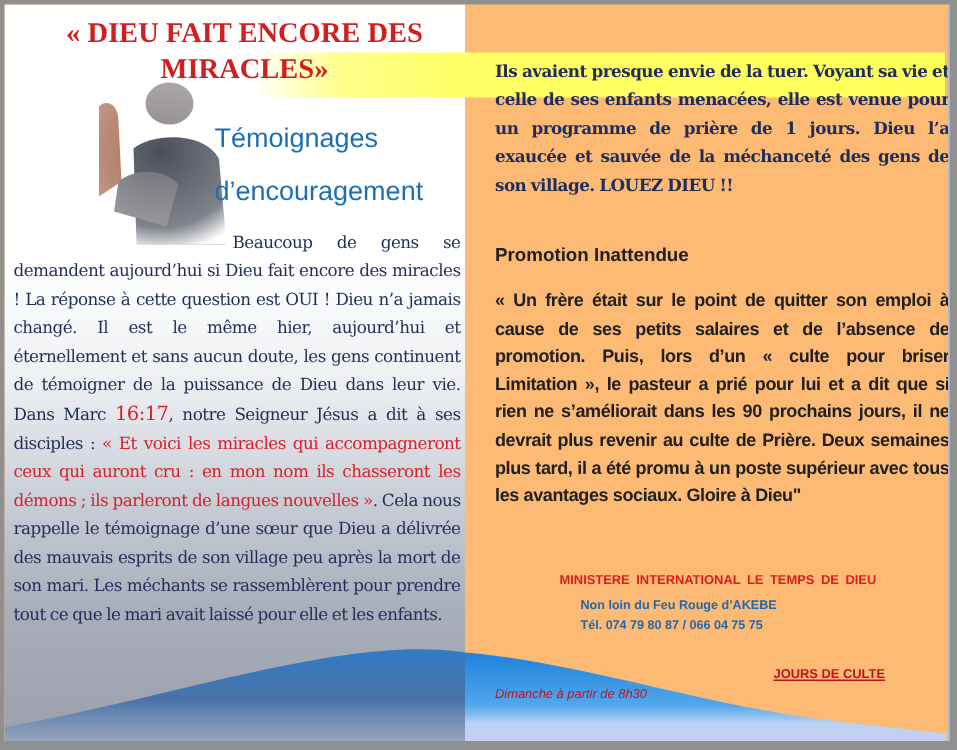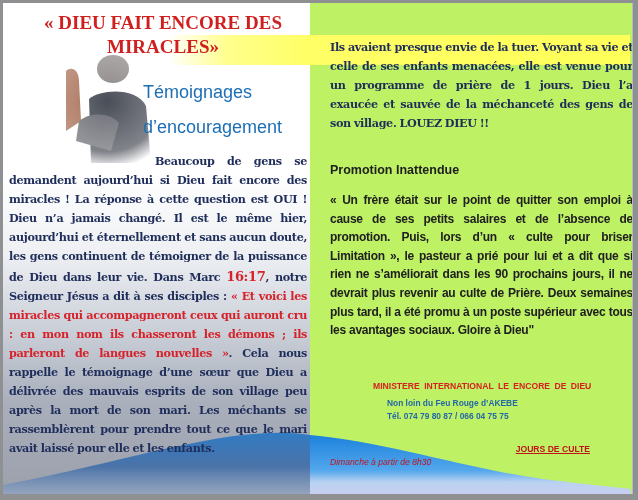--- a/index.html
+++ b/index.html
@@ -3,21 +3,21 @@
   <meta charset="utf-8">
   <style>
     * { margin: 0; padding: 0; box-sizing: border-box; }
     html, body { width: 638px; height: 500px; overflow: hidden; background: #8a8c8e; }
     .page {
       position: absolute; left: 0; top: 0; width: 638px; height: 500px;
       background: #8f9092;
     }
     .sheet {
       position: absolute; left: 3px; top: 3px; width: 630px; height: 491px;
-      background: #bef264;
+      background: #fdba74;
       border-right: 1px solid #b8bcc2;
       overflow: hidden;
     }
     .left-shade {
       position: absolute; left: 0; top: 0; width: 307px; height: 491px;
       background: linear-gradient(to bottom, #ffffff 0px, #ffffff 170px, #eef0f3 250px, #c9ced7 330px, #a9afbb 400px, #9ba0ab 491px);
     }
     .yellow-band {
       position: absolute; left: 165px; top: 32px; width: 462px; height: 30px;
       background: linear-gradient(to right, rgba(255,255,120,0) 0px, #ffff8c 60px, #ffff66 140px, #ffff59 462px);
@@ -33,21 +33,21 @@
       font-family: "Liberation Serif", serif; font-weight: bold;
       color: #d01f1f; font-size: 19px; line-height: 24px; text-align: center;
     }
     .subtitle {
       position: absolute; left: 140px; top: 72px; width: 170px;
       font-family: "Liberation Sans", sans-serif; color: #1d6fb5;
       font-size: 18px; line-height: 35px; 
     }
     .body-left {
       position: absolute; left: 6px; top: 149px; width: 298px;
-      font-family: "DejaVu Serif", serif; font-weight: bold; color: #1f2d5a;
+      font-family: "DejaVu Serif", serif; font-weight: normal; color: #1f2d5a;
       font-size: 11.2px; line-height: 19.1px; text-align: justify;
       letter-spacing: -0.35px; word-spacing: -0.5px;
     }
     .body-left .indent { display: inline-block; width: 146px; }
     .body-left .red { color: #d6222a; }
     .body-left .verse { color: #d6222a; font-size: 13px; }
     .body-right-top {
       position: absolute; left: 327px; top: 35px; width: 303px;
       font-family: "DejaVu Serif", serif; font-weight: bold; color: #1f2d5a;
       font-size: 11.2px; line-height: 19.1px; text-align: justify;
@@ -133,21 +133,21 @@
       <div>d’encouragement</div>
     </div>
 
     <div class="body-left"><span class="indent"></span><span>Beaucoup de gens se demandent aujourd’hui si Dieu fait encore des miracles ! La réponse à cette question est OUI ! Dieu n’a jamais changé. Il est le même hier, aujourd’hui et éternellement et sans aucun doute, les gens continuent de témoigner de la puissance de Dieu dans leur vie. Dans Marc </span><span class="verse">16:17</span><span>, notre Seigneur Jésus a dit à ses disciples : </span><span class="red">« Et voici les miracles qui accompagneront ceux qui auront cru : en mon nom ils chasseront les démons ; ils parleront de langues nouvelles »</span><span>. Cela nous rappelle le témoignage d’une sœur que Dieu a délivrée des mauvais esprits de son village peu après la mort de son mari. Les méchants se rassemblèrent pour prendre tout ce que le mari avait laissé pour elle et les enfants.</span></div>
 
     <div class="body-right-top">Ils avaient presque envie de la tuer. Voyant sa vie et celle de ses enfants menacées, elle est venue pour un programme de prière de 1 jours. Dieu l’a exaucée et sauvée de la méchanceté des gens de son village. LOUEZ DIEU !!</div>
 
     <div class="promo-title">Promotion Inattendue</div>
     <div class="promo-body">« Un frère était sur le point de quitter son emploi à cause de ses petits salaires et de l’absence de promotion. Puis, lors d’un « culte pour briser Limitation », le pasteur a prié pour lui et a dit que si rien ne s’améliorait dans les 90 prochains jours, il ne devrait plus revenir au culte de Prière. Deux semaines plus tard, il a été promu à un poste supérieur avec tous les avantages sociaux. Gloire à Dieu"</div>
 
-    <div class="ministry">MINISTERE  INTERNATIONAL   LE ENCORE DE  DIEU</div>
+    <div class="ministry">MINISTERE  INTERNATIONAL   LE TEMPS DE  DIEU</div>
     <div class="ministry-info">
       <div>Non loin du Feu Rouge d’AKEBE</div>
       <div>Tél. 074 79 80 87  / 066 04 75 75</div>
     </div>
 
     <div class="culte">
       <div class="head">JOURS DE CULTE</div>
       <div class="line">Dimanche à partir de 8h30</div>
     </div>
   </div>

